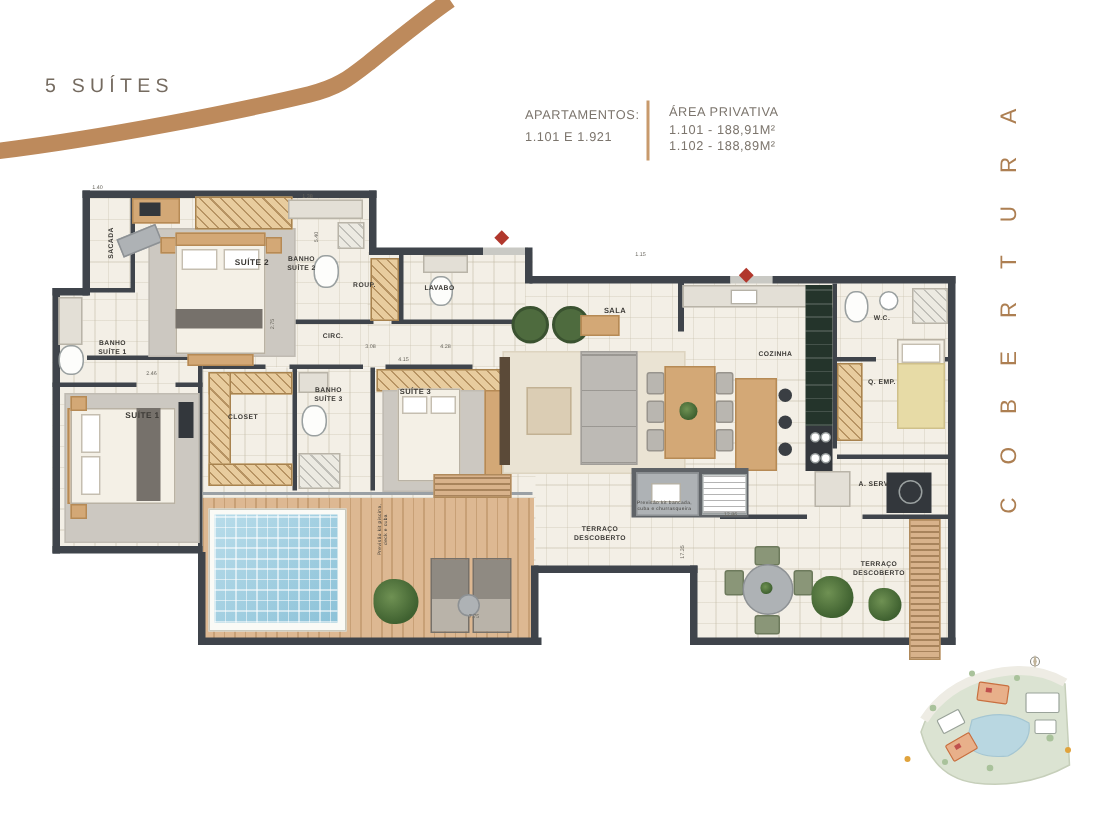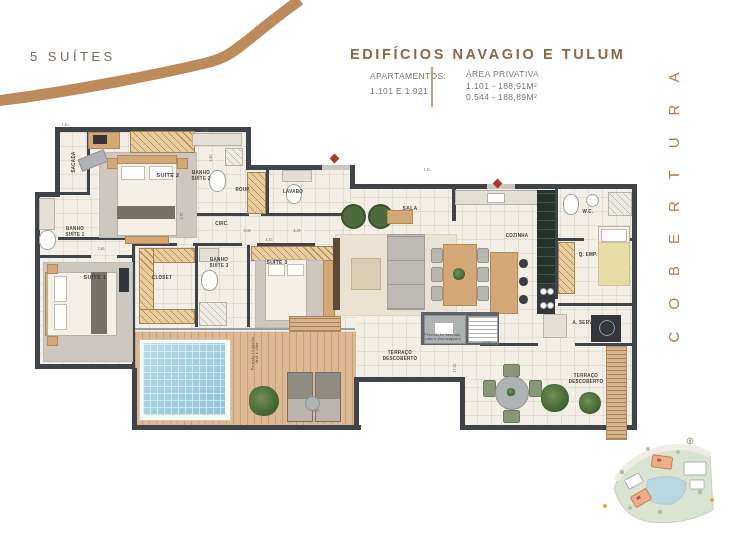--- a/index.html
+++ b/index.html
@@ -5,21 +5,21 @@
   html,body{margin:0;padding:0;background:#fff;}
   #canvas{position:relative;width:729px;height:560px;background:#ffffff;overflow:hidden;
           font-family:"Liberation Sans",sans-serif;}
   i{position:absolute;display:block;font-style:normal;}
   
   #plan-type{position:absolute;left:30px;top:49px;font-size:13px;letter-spacing:3.5px;
              color:#756b60;font-weight:500;}
   #title{position:absolute;left:350px;top:46px;font-size:14.5px;letter-spacing:2.6px;
          color:#8d6948;font-weight:600;}
   #info{position:absolute;left:350px;top:69px;font-size:8.5px;color:#7c756d;letter-spacing:.4px;}
-  #info .col{position:absolute;top:0;margin-left:20px;}
+  #info .col{position:absolute;top:0;}
   #info .l{left:0;width:80px;line-height:15px;}
   #info .r{left:96px;width:120px;line-height:11.5px;}
   #info-divider{position:absolute;left:81px;top:-2px;width:2px;height:40px;background:#c89a6c;}
   #cobertura{position:absolute;left:518px;top:188px;width:310px;text-align:center;
              transform:rotate(-90deg);font-size:15px;letter-spacing:22px;color:#ad7f52;font-weight:500;}
   
   #plan{position:absolute;left:35px;top:118px;width:606px;height:316px;}
   .floor{background-color:#f3efe6;
     background-image:repeating-linear-gradient(0deg,rgba(190,182,160,.28) 0 1px,transparent 1px 14px),
                      repeating-linear-gradient(90deg,rgba(190,182,160,.28) 0 1px,transparent 1px 14px);}
@@ -77,32 +77,31 @@
 <body>
 
 <div id="canvas">
 
   <svg style="position:absolute;left:0;top:0;" width="310" height="115" viewBox="0 0 310 115">
     <path d="M-4,101 C70,92 160,74 206,63 C226,58 233,52 247,41 C263,28 284,11 300,0" fill="none" stroke="#bd8a5c" stroke-width="11"></path>
   </svg>
 
   <div id="plan-type">5 SUÍTES</div>
 
-  <div id="title">EDIFÍCIOS NAVAGIO E TULUM</div>
 
   <div id="info">
     <div class="col l">
       <div>APARTAMENTOS:</div>
       <div>1.101 E 1.921</div>
     </div>
     <div id="info-divider"></div>
     <div class="col r">
       <div>ÁREA PRIVATIVA</div>
       <div>1.101 - 188,91M²</div>
-      <div>0.544 - 188,89M²</div>
+      <div>1.102 - 188,89M²</div>
     </div>
   </div>
 
   <div id="cobertura">COBERTURA</div>
 
   <div id="plan">
 
     <i class="floor" style="left:23px;top:12px;width:188px;height:115px"></i>
     <i class="floor" style="left:210px;top:50px;width:110px;height:77px"></i>
     <i class="floor" style="left:315px;top:69px;width:285px;height:193px"></i>

